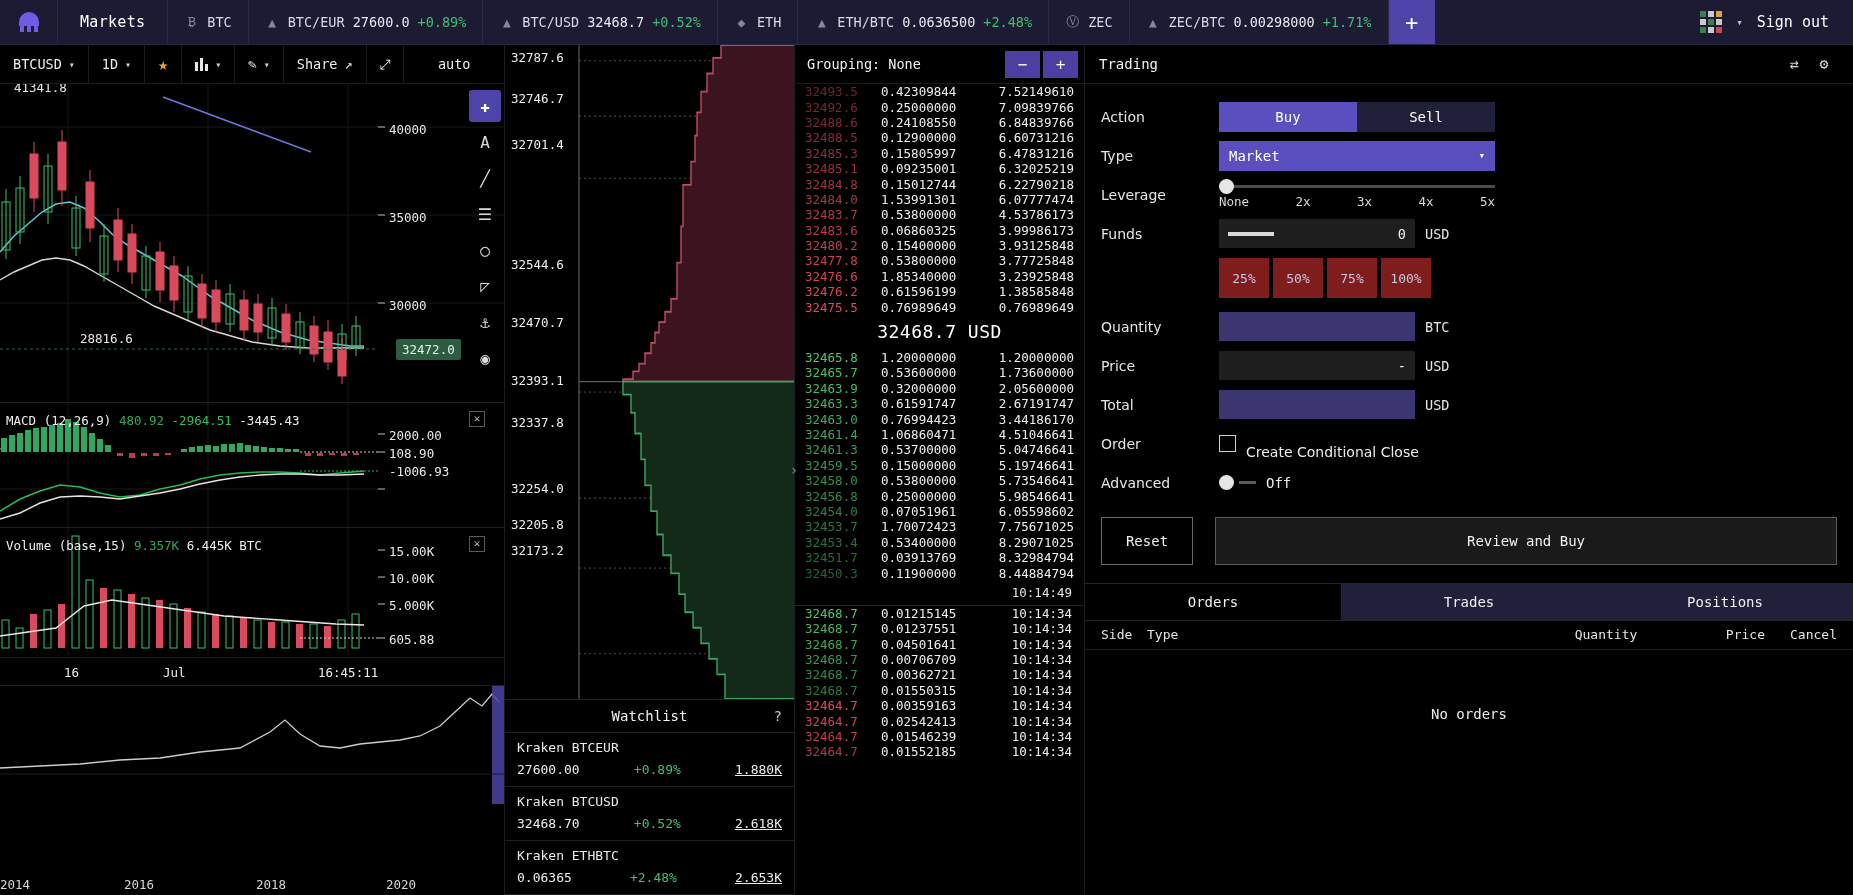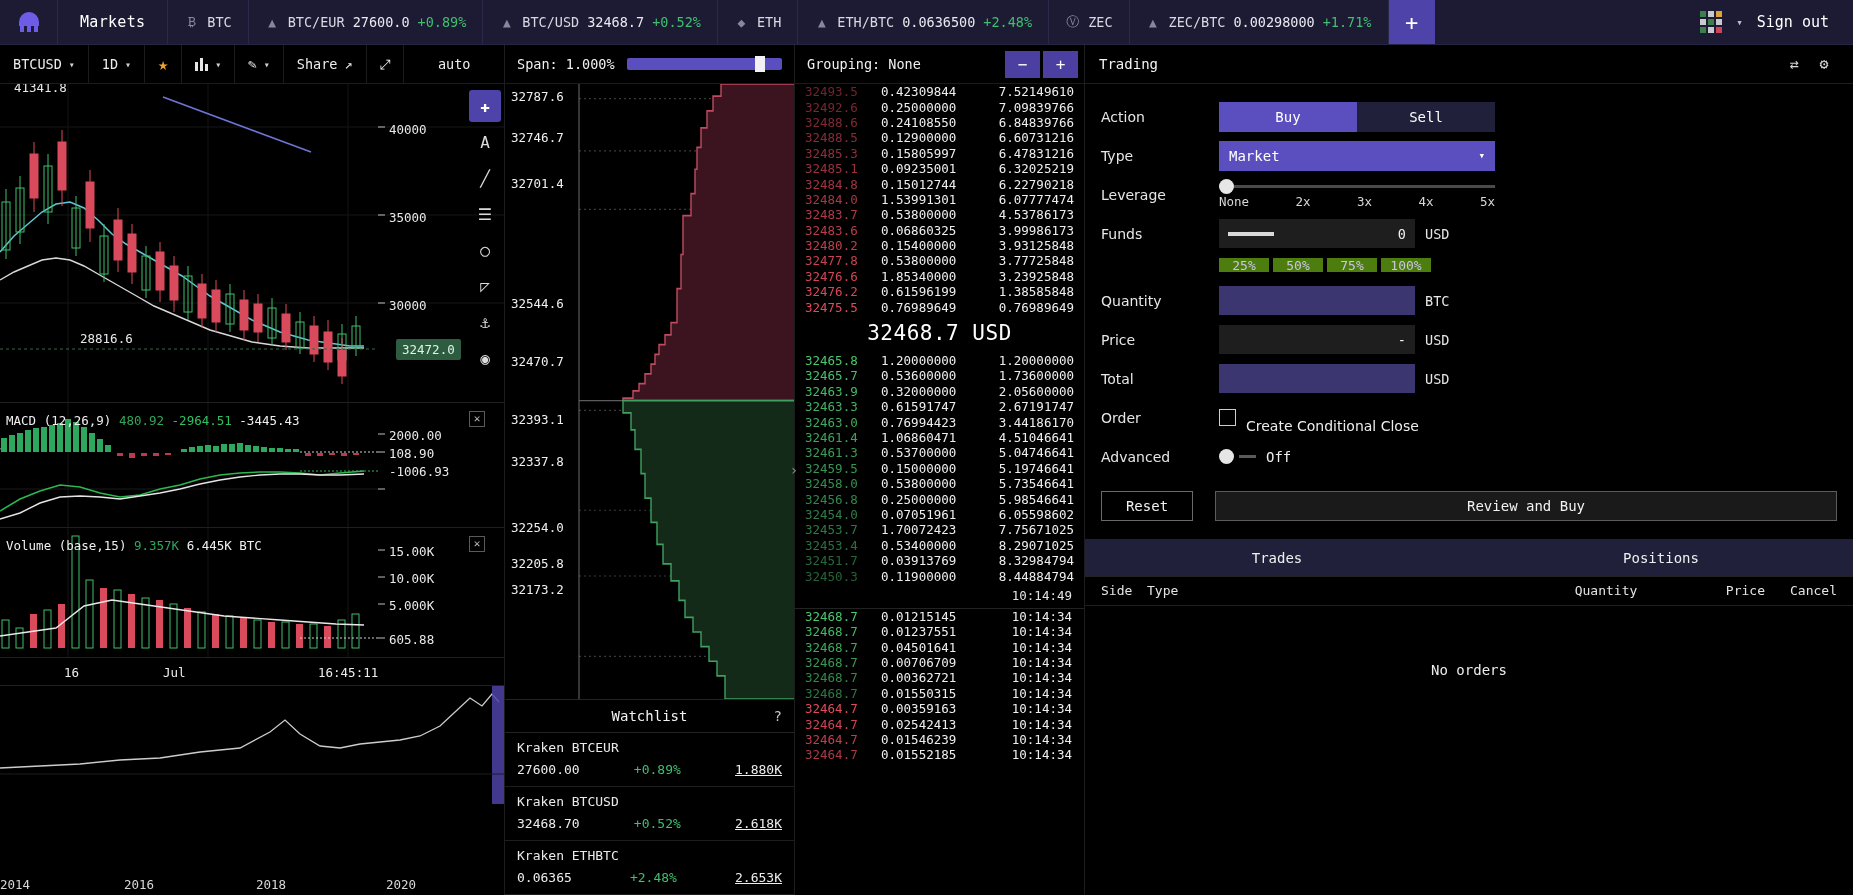--- a/index.html
+++ b/index.html
@@ -119,21 +119,21 @@
     justify-content: space-between; padding: 0 6px 0 12px; border-bottom: 1px solid #1b1b1b; }
   .obhead .glabel { font-size: 13.5px; color: #f0f0f0; }
   .gbtns { display: flex; gap: 3px; }
   .gbtn { width: 35px; height: 27px; background: #4b40a1; color: #fff; font-size: 16px;
     display: flex; align-items: center; justify-content: center; }
   .obrows { font-size: 12.5px; }
   .obrow { display: flex; align-items: center; height: 15.4px; padding: 0 6px 0 10px; }
   .obrow .pcol { width: 76px; flex: 0 0 76px; }
   .obrow .qcol { width: 102px; flex: 0 0 102px; text-align: left; color: #efefef; }
   .obrow .tcol { flex: 1 1 auto; text-align: right; color: #efefef; padding-right: 4px; }
-  .mid { text-align: center; font-size: 21px; color: #fff; padding: 6px 0 8px; letter-spacing: .5px; }
+  .mid { text-align: center; font-size: 18px; color: #fff; padding: 6px 0 8px; letter-spacing: .5px; }
   .tradestime { text-align: right; padding: 4px 12px 5px 0; color: #e4e4e4; font-size: 12.5px;
     border-bottom: 1px solid #232323; }
   .trow { display: flex; align-items: center; height: 15.4px; padding: 0 6px 0 10px; font-size: 12.5px; }
   .trow .pcol { width: 76px; flex: 0 0 76px; }
   .trow .qcol { width: 118px; flex: 0 0 118px; color: #efefef; }
   .trow .tmcol { flex: 1 1 auto; text-align: right; color: #efefef; padding-right: 6px; }
 
   .collapse-h { position: absolute; top: 0; bottom: 0; width: 12px;
     display: flex; align-items: center; justify-content: center; color: #8d8d8d; font-size: 14px; }
 
@@ -163,31 +163,31 @@
     border-radius: 50%; background: #e6e6e6; }
   .levticks { display: flex; justify-content: space-between; font-size: 12.5px; color: #d8d8d8; }
   .input { flex: 1 1 auto; max-width: 196px; height: 29px; background: #1e1e1e;
     border: none; display: flex; align-items: center; padding: 0 9px;
     color: #f0f0f0; font-size: 13.5px; }
   .input.filled { background: #3b3570; }
   .input .val { margin-left: auto; }
   .unit { width: 46px; flex: 0 0 46px; color: #e6e6e6; font-size: 13.5px; }
   .bar-fill { width: 46px; height: 4px; background: #d8d8d8; }
   .pcts { display: flex; gap: 4px; margin: 6px 0 10px 118px; }
-  .pct { width: 50px; height: 14px; background: #4d7c0f; color: #c9c6e4; font-size: 13px;
+  .pct { width: 50px; height: 40px; background: #7f1d1d; color: #c9c6e4; font-size: 13px;
     display: flex; align-items: center; justify-content: center; }
   .cbox { width: 17px; height: 17px; border: 1px solid #cfcfcf; flex: 0 0 17px; }
   .cbl { color: #ededed; font-size: 14px;
     font-family: "DejaVu Sans", "Liberation Sans", sans-serif; margin-top: 16px; }
   .toggle { display: flex; align-items: center; gap: 5px; }
   .tg-knob { width: 15px; height: 15px; border-radius: 50%; background: #e6e6e6; }
   .tg-track { width: 17px; height: 3px; background: #5a5a5a; }
   .tg-lbl { color: #ededed; font-size: 14px; }
   .btnrow { display: flex; gap: 22px; padding: 14px 16px 18px; }
-  .btn { height: 30px; border: 1px solid #6a6a6a; color: #f2f2f2; font-size: 14px;
+  .btn { height: 48px; border: 1px solid #6a6a6a; color: #f2f2f2; font-size: 14px;
     display: flex; align-items: center; justify-content: center; background: #000; }
   .btn.reset { width: 92px; flex: 0 0 92px; }
   .btn.review { flex: 1 1 auto; background: #1a1a1a; border-color: #5c5c5c; }
   .tabsrow { display: flex; border-top: 1px solid #232323; border-bottom: 1px solid #232323;
     flex: 0 0 auto; }
   .tab { flex: 1 1 0; height: 36px; display: flex; align-items: center; justify-content: center;
     font-size: 14px; color: #f0f0f0; }
   .tab.on { background: #20203a; }
   .ohead { display: flex; padding: 6px 16px 7px; font-size: 13px; color: #e4e4e4;
     border-bottom: 1px solid #1d1d1d; }
@@ -560,26 +560,20 @@
           <line x1="0" y1="88" x2="505" y2="88" stroke="#1d1d1d"></line>
         </svg>
         <div class="mini-lbl" style="left:0px;">2014</div>
         <div class="mini-lbl" style="left:124px;">2016</div>
         <div class="mini-lbl" style="left:256px;">2018</div>
         <div class="mini-lbl" style="left:386px;">2020</div>
       </div>
     </div>
 
     <div class="depthcol">
-      <div class="depthhead">
-        <span class="spanlabel">Span: 1.000%</span>
-        <span class="slider">
-            <span class="knob" style="left:128px"></span>
-          </span>
-      </div>
       <div class="depthplot">
         <svg width="290" height="100%" preserveAspectRatio="none" viewBox="0 0 290 505" style="position:absolute;left:0;top:0;width:290px;height:100%">
           <g stroke="#3a3a3a" stroke-dasharray="2,3">
             <line x1="74" y1="12" x2="290" y2="12"></line>
               <line x1="74" y1="55" x2="290" y2="55"></line>
             <line x1="74" y1="103" x2="290" y2="103"></line>
               <line x1="74" y1="268" x2="290" y2="268"></line>
             <line x1="74" y1="350" x2="290" y2="350"></line>
               <line x1="74" y1="404" x2="290" y2="404"></line>
             <line x1="74" y1="470" x2="290" y2="470"></line>
@@ -979,20 +973,21 @@
           </div>
         </div>
       </div>
 
       <div class="btnrow">
         <div class="btn reset">Reset</div>
         <div class="btn review">Review and Buy</div>
       </div>
 
       <div class="tabsrow">
+        <div class="tab">Orders</div>
         <div class="tab on">Trades</div>
         <div class="tab on">Positions</div>
       </div>
 
       <div class="ohead">
         <span class="c1">Side</span>
         <span class="c2">Type</span>
         <span class="c3">Quantity</span>
         <span class="c4">Price</span>
         <span class="c5">Cancel</span>

